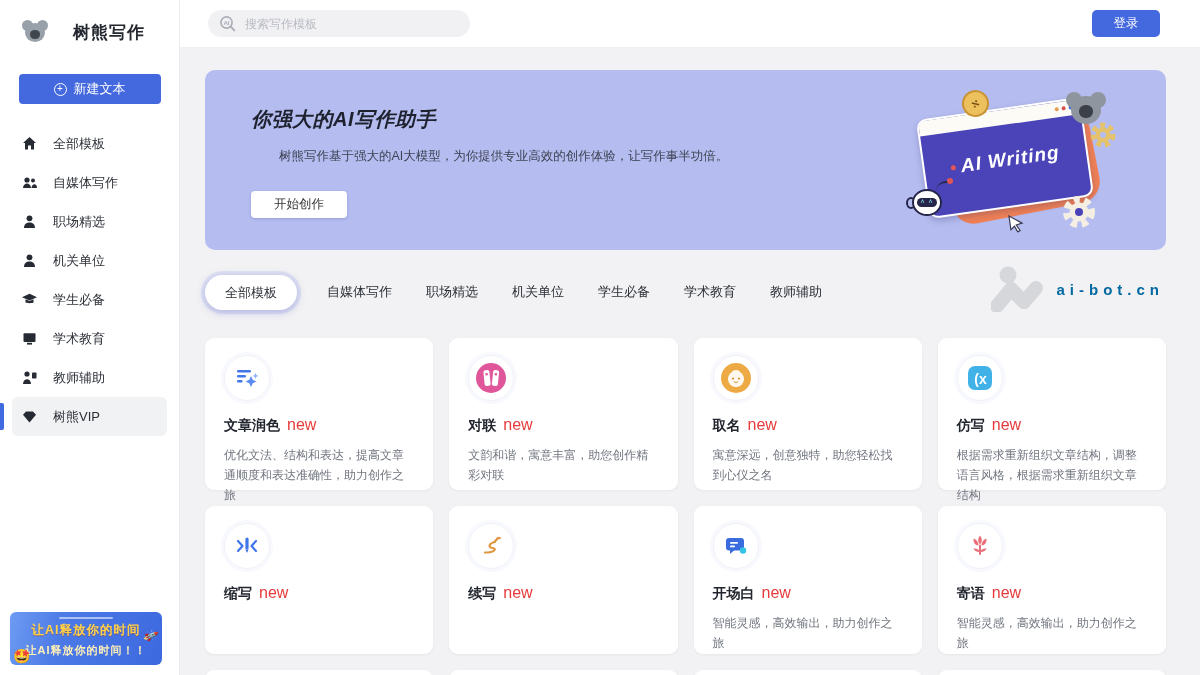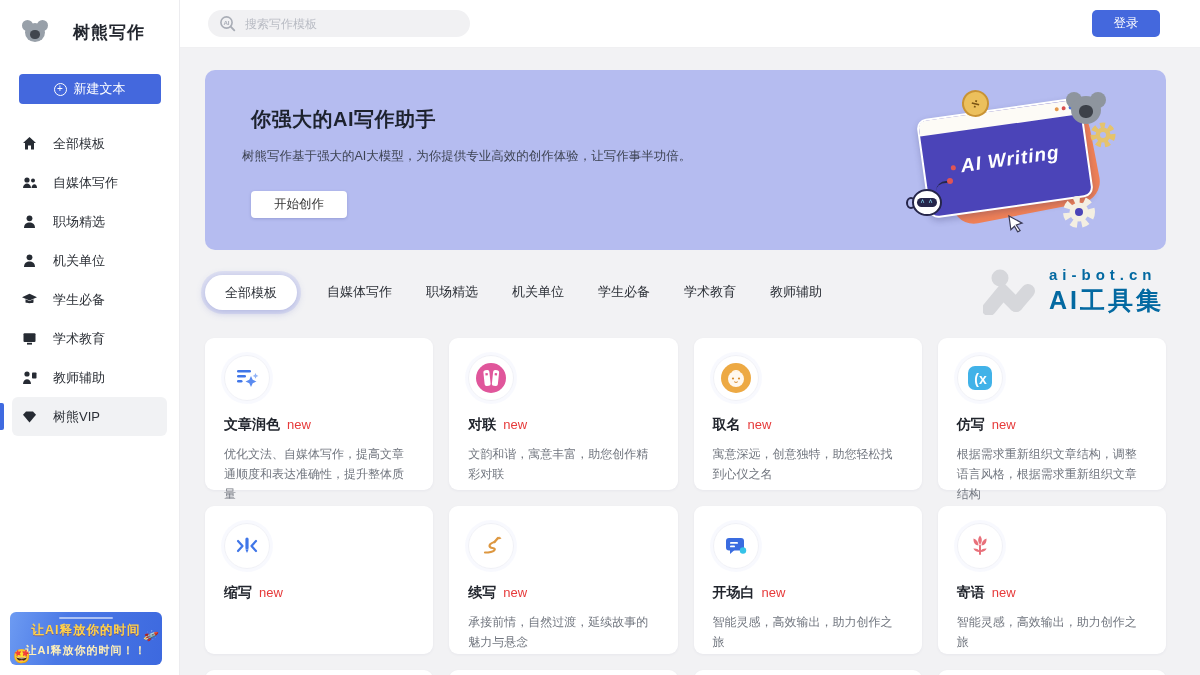--- a/index.html
+++ b/index.html
@@ -51,22 +51,22 @@
   .search input { border:none; outline:none; background:transparent; font-size:12px;
     color:#555; width:200px; font-family:inherit; }
   .search input::placeholder { color:#b9bcc4; }
   .login-btn { margin-left:auto; width:68px; height:27px; background:#4468dd; color:#fff;
     border:none; border-radius:5px; font-size:12.5px; cursor:pointer; }
 
   
   .content { position:relative; height:627px; background:#f2f2f4; padding:22px 34px 0 25px; overflow:hidden; }
 
   .hero { position:relative; height:180px; border-radius:10px; background:#b5bcf0; overflow:hidden; }
-  .hero-title { padding:36px 0 0 46px; font-size:20px; font-weight:bold; color:#1d222e; letter-spacing:.5px; }
-  .hero-sub { padding:15px 0 0 37px; font-size:12.5px; color:#3d4353; }
+  .hero-title { padding:36px 0 0 46px; font-size:20px; font-weight:bold; color:#1d222e; letter-spacing:.5px;font-style:italic; }
+  .hero-sub { padding:15px 0 0 74px; font-size:12.5px; color:#3d4353; }
   .hero-cta { margin:26px 0 0 46px; width:96px; height:27px; background:#fff; border:none;
     border-radius:4px; font-size:12.5px; color:#333; cursor:pointer; box-shadow:0 1px 3px rgba(60,70,140,.25); }
 
   
   .illus { position:absolute; right:42px; top:20px; width:210px; height:145px; }
   .illus .blob { position:absolute; left:32px; top:30px; width:150px; height:94px;
     background:#ef8057; border-radius:22px; transform:rotate(-11deg); }
   .illus .win { position:absolute; left:8px; top:18px; width:166px; height:100px;
     background:#4b44b8; border:2px solid #fff; border-radius:10px; transform:rotate(-8deg);
     box-shadow:0 3px 6px rgba(40,40,90,.25); }
@@ -110,21 +110,21 @@
   
   .cards { margin-top:28px; display:grid; grid-template-columns:repeat(4,1fr);
     grid-template-rows:152px 148px 60px; gap:16px; }
   .card { background:#fff; border-radius:9px; padding:17px 19px; cursor:pointer;
     box-shadow:0 1px 3px rgba(30,40,90,.05); }
   .icon-wrap { width:46px; height:46px; border-radius:50%; border:1px solid #f0f1f7;
     display:flex; align-items:center; justify-content:center;
     box-shadow:0 0 0 3px rgba(150,170,240,.07); }
   .card-title-row { margin-top:15px; display:flex; align-items:baseline; gap:7px; }
   .card-title { font-size:14px; font-weight:bold; color:#21252d; }
-  .card-badge { font-size:13px; color:#e63a3a; }
+  .card-badge { font-size:16px; color:#e63a3a; }
   .card-desc { margin-top:11px; font-size:12px; color:#71767f; line-height:1.65; }
 </style>
 </head>
 <body>
 
 <div class="sidebar">
   <div class="logo">
     <div class="koala">
       <div class="ear l"></div>
         <div class="ear r"></div>
@@ -283,42 +283,41 @@
       <div class="tab">教师辅助</div>
 
       <div class="watermark">
         <svg width="56" height="46" viewBox="0 0 56 46">
           <circle cx="17" cy="9" r="8.5" fill="#d6d7db"></circle>
           <path d="M6 40 L20 23 L33 36" stroke="#d6d7db" stroke-width="14" stroke-linecap="round" fill="none"></path>
           <path d="M33 36 L45 22" stroke="#d6d7db" stroke-width="14" stroke-linecap="round" fill="none"></path>
         </svg>
         <div class="wm-texts">
           <div class="wm-l1">ai-bot.cn</div>
-          <div class="wm-l2">AI工具集</div>
         </div>
       </div>
     </div>
 
     <div class="cards">
 
       <div class="card">
         <div class="icon-wrap">
             <svg width="26" height="26" viewBox="0 0 26 26">
           <rect x="3" y="5" width="14" height="2.6" rx="1.3" fill="#4076e8"></rect>
           <rect x="3" y="10" width="9" height="2.6" rx="1.3" fill="#4076e8"></rect>
           <rect x="3" y="15" width="5.5" height="2.6" rx="1.3" fill="#4076e8"></rect>
           <path d="M17 11 l1.7 3.8 3.8 1.7 -3.8 1.7 -1.7 3.8 -1.7-3.8 -3.8-1.7 3.8-1.7z" fill="#5a8bf0"></path>
           <path d="M21.5 8 l.9 2 2 .9 -2 .9 -.9 2 -.9-2 -2-.9 2-.9z" fill="#8fb2f5"></path>
         </svg>
           </div>
         <div class="card-title-row">
           <span class="card-title">文章润色</span>
           <span class="card-badge">new</span>
         </div>
-        <div class="card-desc">优化文法、自媒体写作，提高文章通顺度和表达准确性，提升整体质量</div>
+        <div class="card-desc">优化文法、结构和表达，提高文章通顺度和表达准确性，助力创作之旅</div>
       </div>
 
       <div class="card">
         <div class="icon-wrap">
             <svg width="32" height="32" viewBox="0 0 32 32">
           <circle cx="16" cy="16" r="15" fill="#e0569b"></circle>
           <rect x="9" y="8" width="6" height="16" rx="2" fill="#fff" transform="rotate(-6 12 16)"></rect>
           <rect x="17.5" y="8" width="6" height="16" rx="2" fill="#fff" transform="rotate(6 20.5 16)"></rect>
           <rect x="10.8" y="11" width="2.4" height="2.4" fill="#e0569b" transform="rotate(-6 12 16)"></rect>
           <rect x="19.3" y="11" width="2.4" height="2.4" fill="#e0569b" transform="rotate(6 20.5 16)"></rect>
@@ -383,21 +382,20 @@
             <svg width="26" height="26" viewBox="0 0 26 26">
           <path d="M20 5 L16.5 9" stroke="#dd9740" stroke-width="2.4" stroke-linecap="round"></path>
           <path d="M21.5 3.5 l2 2 -3 1 z" fill="#dd9740"></path>
           <path d="M16.5 9 C10 11 10.5 14.5 14.5 15 C19 15.6 17 19.5 7 19.5" stroke="#dd9740" stroke-width="2.2" fill="none" stroke-linecap="round"></path>
         </svg>
           </div>
         <div class="card-title-row">
           <span class="card-title">续写</span>
           <span class="card-badge">new</span>
         </div>
-        <div class="card-desc">承接前情，自然过渡，延续故事的魅力与悬念</div>
       </div>
 
       <div class="card">
         <div class="icon-wrap">
             <svg width="28" height="28" viewBox="0 0 28 28">
           <rect x="4" y="6" width="18" height="12.5" rx="3" fill="#3a6ce0"></rect>
           <path d="M8 18 v4 l4.5 -4z" fill="#3a6ce0"></path>
           <rect x="8" y="10" width="8" height="1.8" rx=".9" fill="#fff"></rect>
           <rect x="8" y="13.5" width="5" height="1.8" rx=".9" fill="#fff"></rect>
           <circle cx="21" cy="18.5" r="3.2" fill="#35c3e8"></circle>

